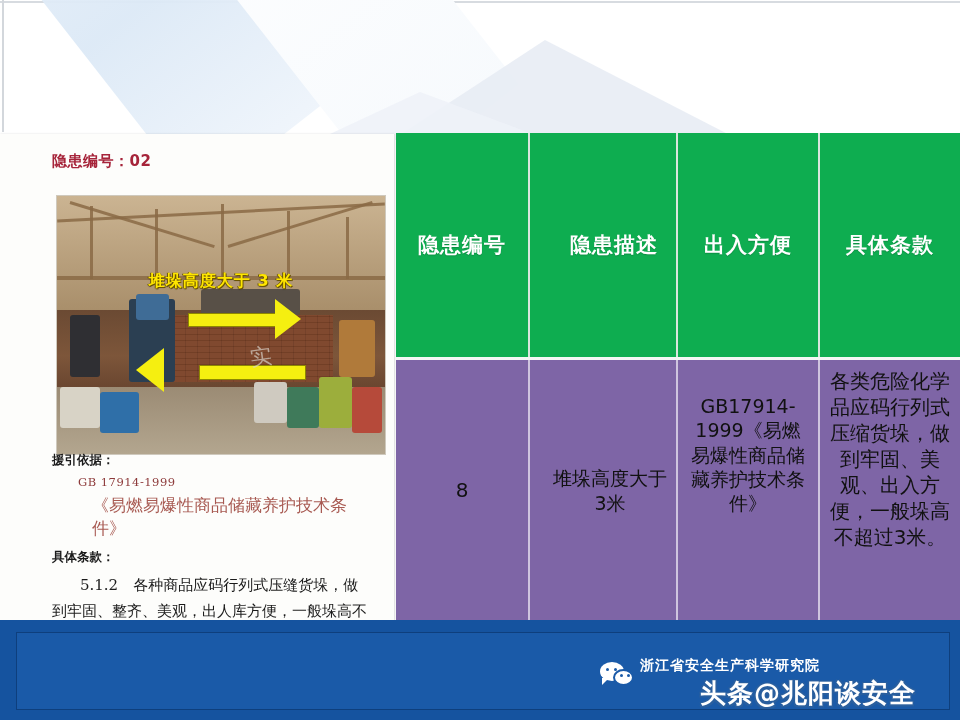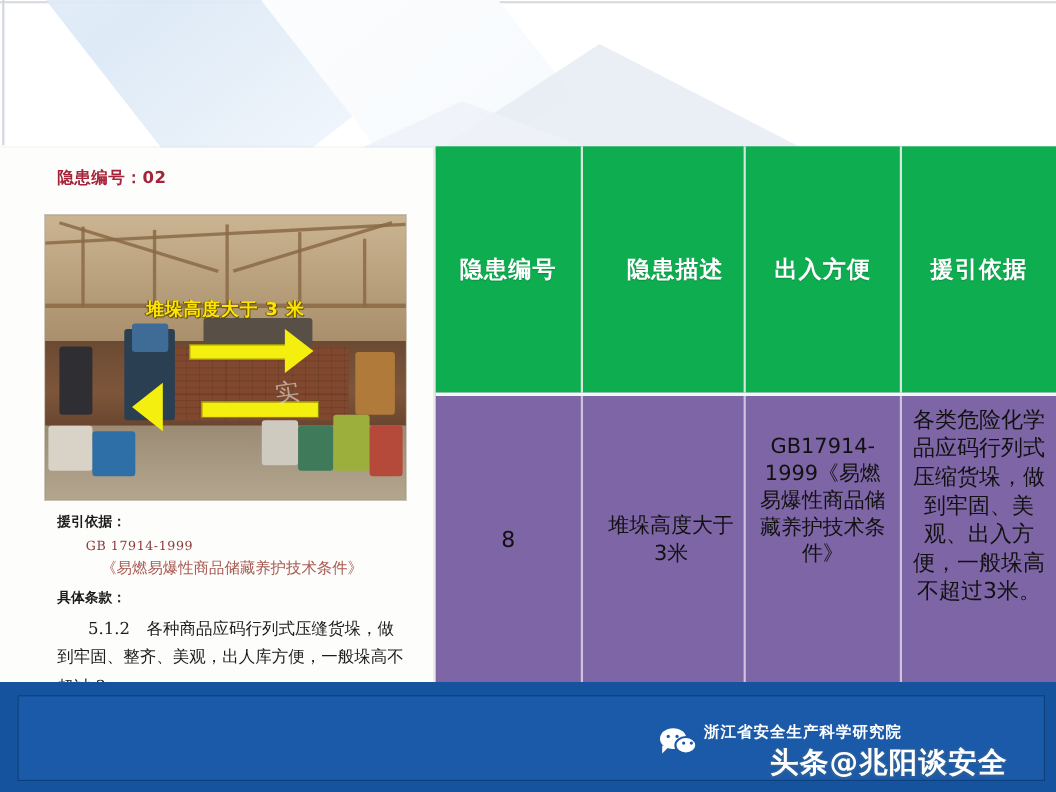--- a/index.html
+++ b/index.html
@@ -40,21 +40,21 @@
     position:absolute;left:0;top:134px;width:394px;height:487px;
     background:#fdfdfb;border-right:1px solid #e2e2e2;
     box-shadow:0 0 2px rgba(0,0,0,.12);
   }
   .doc-title{
     position:absolute;left:52px;top:18px;
     font-size:15px;font-weight:700;color:#a6243a;letter-spacing:.5px;
     font-family:"DejaVu Sans","Liberation Sans",sans-serif;
   }
   .doc-photo{
-    position:absolute;left:40px;top:61px;width:328px;height:258px;
+    position:absolute;left:56px;top:61px;width:328px;height:258px;
     border:1px solid #cfc9bd;overflow:hidden;background:#8d7a63;text-decoration:underline;
   }
   .ph-sky{position:absolute;inset:0;
     background:linear-gradient(180deg,#b9a489 0%,#a8916f 38%,#8a7556 100%);}
   .ph-roof{position:absolute;left:0;top:0;width:100%;height:44%;
     background:linear-gradient(180deg,#cbb492 0%,#a98f6b 100%);}
   .truss{position:absolute;background:#8a6a45;opacity:.85;}
   .ph-backwall{position:absolute;left:0;top:44%;width:100%;height:30%;
     background:linear-gradient(180deg,#6b4a33 0%,#7d563a 60%,#6a4630 100%);}
   .ph-brick{position:absolute;left:32%;top:46%;width:52%;height:26%;
@@ -67,26 +67,26 @@
   .ph-text{
     position:absolute;left:0;top:29%;width:100%;text-align:center;
     font-size:16px;font-weight:700;color:#ffe600;letter-spacing:1px;
     text-shadow:1px 1px 0 #6b5500,-1px 0 0 #6b5500,0 1px 1px rgba(0,0,0,.5);
     font-family:"DejaVu Sans","Liberation Sans",sans-serif;
   }
   .arrow{position:absolute;}
   .arrow .shaft{position:absolute;background:#f5ef10;border:1px solid #8d8700;}
   .arrow .head{position:absolute;width:0;height:0;}
 
-  .doc-body{position:absolute;left:52px;top:332px;width:320px;color:#1b1b1b;}
+  .doc-body{position:absolute;left:52px;top:318px;width:320px;color:#1b1b1b;}
   .doc-h{font-size:12.5px;font-weight:700;margin:0 0 6px 0;
     font-family:"DejaVu Sans","Liberation Sans",sans-serif;}
   .doc-ref{font-size:11.5px;color:#8d3a3a;margin:0 0 5px 26px;
     font-family:"DejaVu Serif","Liberation Serif",serif;letter-spacing:.5px;}
-  .doc-ref2{font-size:14px;color:#a85a52;margin:0 0 9px 40px;
+  .doc-ref2{font-size:17px;color:#a85a52;margin:0 0 9px 40px;
     font-family:"DejaVu Serif","Liberation Serif",serif;}
   .doc-clause{font-size:15px;color:#1b1b1b;line-height:1.75;margin:3px 0 0 0;
     font-family:"DejaVu Serif","Liberation Serif",serif;text-indent:28px;}
   .doc-wm{position:absolute;left:250px;top:208px;font-size:22px;color:#dcd8d0;
     opacity:.65;transform:rotate(-8deg);}
 
   
   .tbl{position:absolute;left:396px;top:133px;width:564px;height:488px;
     display:flex;flex-direction:column;}
   .thead{display:flex;height:224px;background:#0ead50;}
@@ -197,21 +197,21 @@
       <p class="doc-clause">5.1.2　各种商品应码行列式压缝货垛，做到牢固、整齐、美观，出人库方便，一般垛高不超过 3m。</p>
     </div>
     <div class="doc-wm">实</div>
   </div>
 
   <div class="tbl">
     <div class="thead">
       <div class="cell th c1">隐患编号</div>
       <div class="cell th c2">隐患描述</div>
       <div class="cell th c3">出入方便</div>
-      <div class="cell th c4">援引依据</div>
+      <div class="cell th c4">具体条款</div>
     </div>
     <div class="tbody">
       <div class="cell td c1">8</div>
       <div class="cell td c2">堆垛高度大于3米</div>
       <div class="cell td c3">GB17914-1999《易燃易爆性商品储藏养护技术条件》</div>
       <div class="cell td c4">各类危险化学品应码行列式压缩货垛，做到牢固、美观、出入方便，一般垛高不超过3米。</div>
     </div>
   </div>
 
   <div class="footer">

